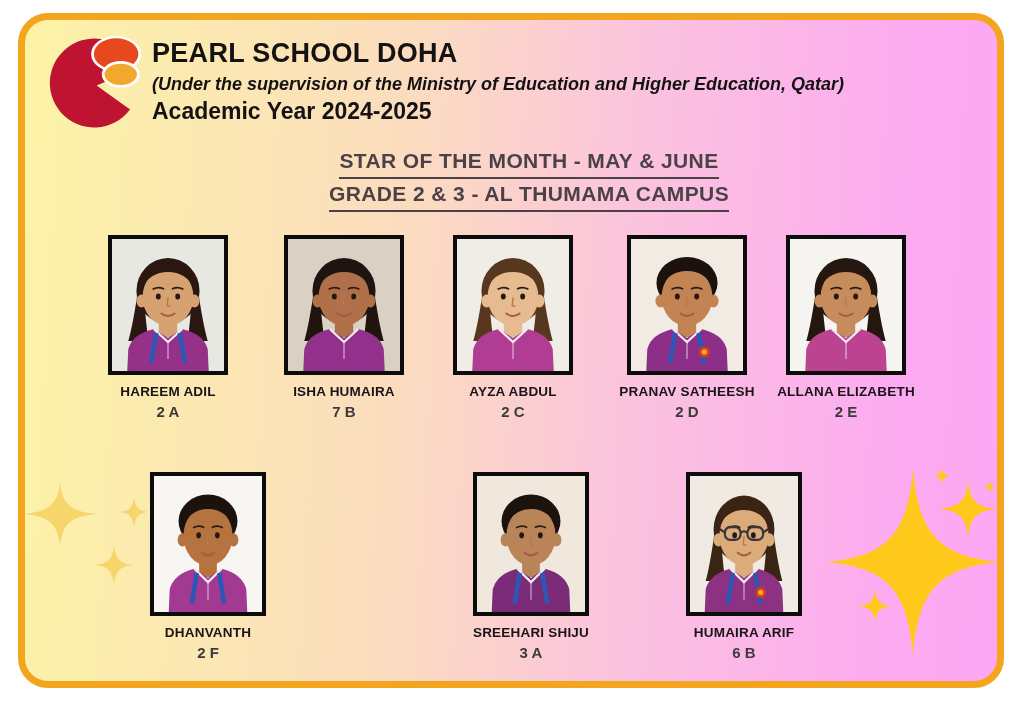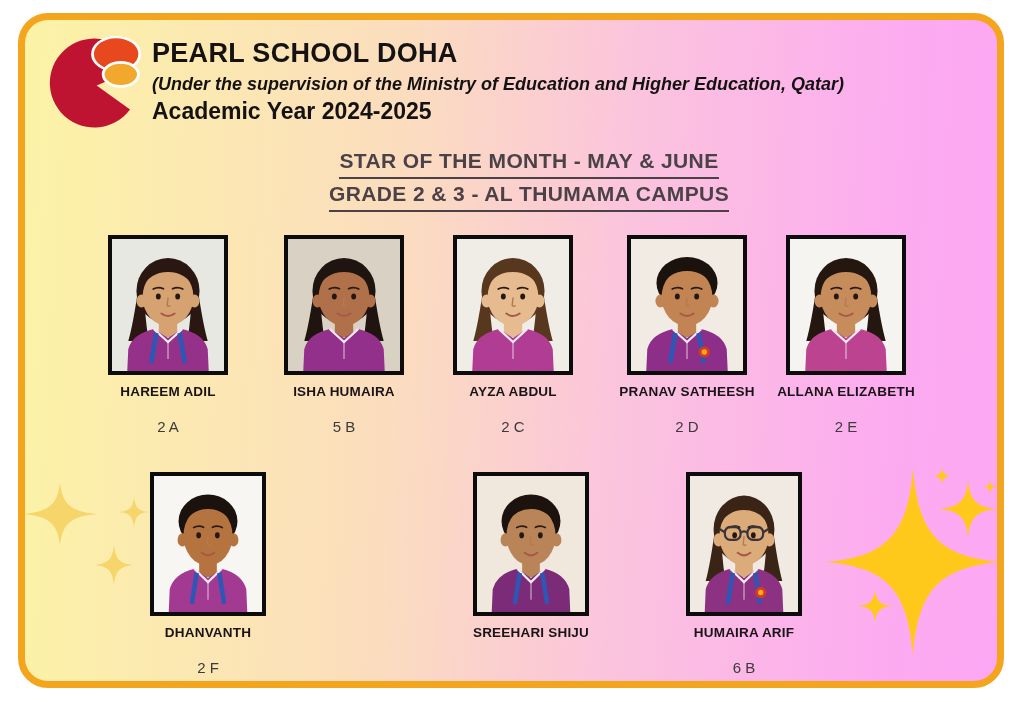--- a/index.html
+++ b/index.html
@@ -26,21 +26,21 @@
   .card{position:absolute;width:170px;margin:0;text-align:center;}
   .r1{top:215px;}
   .r2{top:452px;}
   .photo{margin:0 auto;box-sizing:border-box;border:4px solid #0c0c0c;background:#fff;}
   .r1 .photo{width:120px;height:140px;}
   .r2 .photo{width:116px;height:144px;}
   .avatar{display:block;width:100%;height:100%;}
   .ph-bg{fill:var(--bg,#efece6);}
   .cap{margin-top:9px;}
   .sname{font-size:13.5px;font-weight:700;letter-spacing:.2px;color:#1a1418;}
-  .sclass{font-size:15px;font-weight:400;color:#3b3b3b;margin-top:19px;}
+  .sclass{font-size:15px;font-weight:700;color:#3b3b3b;margin-top:4px;}
   
   .deco{position:absolute;left:0;top:0;width:972px;height:661px;pointer-events:none;}
   .spk-left{fill:#F6D56A;}
   .spk-right{fill:#FFC91C;}
   .hidden-defs{position:absolute;width:0;height:0;overflow:hidden;}
 </style>
 </head>
 <body>
 
 <svg class="hidden-defs" aria-hidden="true">
@@ -156,21 +156,21 @@
         <rect class="ph-bg" width="110" height="132"></rect>
           <use href="#g-hairback-girl"></use>
           <use href="#g-face"></use>
           <use href="#g-features"></use>
           <use href="#g-hairtop-girl"></use>
           <use href="#g-shirt"></use>
       </svg>
     </div>
     <figcaption class="cap">
         <div class="sname">ISHA HUMAIRA</div>
-        <div class="sclass">5 B</div>
+        <div class="sclass">7 B</div>
       </figcaption>
   </figure>
 
   <figure class="card r1" style="left:403px;--bg:#f0ede7;--skin:#e6bb90;--hair:#57371d;--shirt:#b13c94;">
     <div class="photo">
       <svg class="avatar" viewBox="0 0 110 132" preserveAspectRatio="none">
         <rect class="ph-bg" width="110" height="132"></rect>
           <use href="#g-hairback-girl"></use>
           <use href="#g-face"></use>
           <use href="#g-features"></use>
@@ -246,20 +246,21 @@
           <use href="#g-hairback-boy"></use>
           <use href="#g-face"></use>
           <use href="#g-features"></use>
           <use href="#g-hairtop-boy"></use>
           <use href="#g-shirt"></use>
           <use href="#g-lanyard"></use>
       </svg>
     </div>
     <figcaption class="cap">
         <div class="sname">SREEHARI SHIJU</div>
+        <div class="sclass">3 A</div>
       </figcaption>
   </figure>
 
   <figure class="card r2" style="left:634px;--bg:#f0eae2;--skin:#dcab7a;--hair:#3a2415;--shirt:#8d3182;--glass:#3a3338;">
     <div class="photo">
       <svg class="avatar" viewBox="0 0 110 132" preserveAspectRatio="none">
         <rect class="ph-bg" width="110" height="132"></rect>
           <use href="#g-hairback-girl"></use>
           <use href="#g-face"></use>
           <use href="#g-features"></use>

